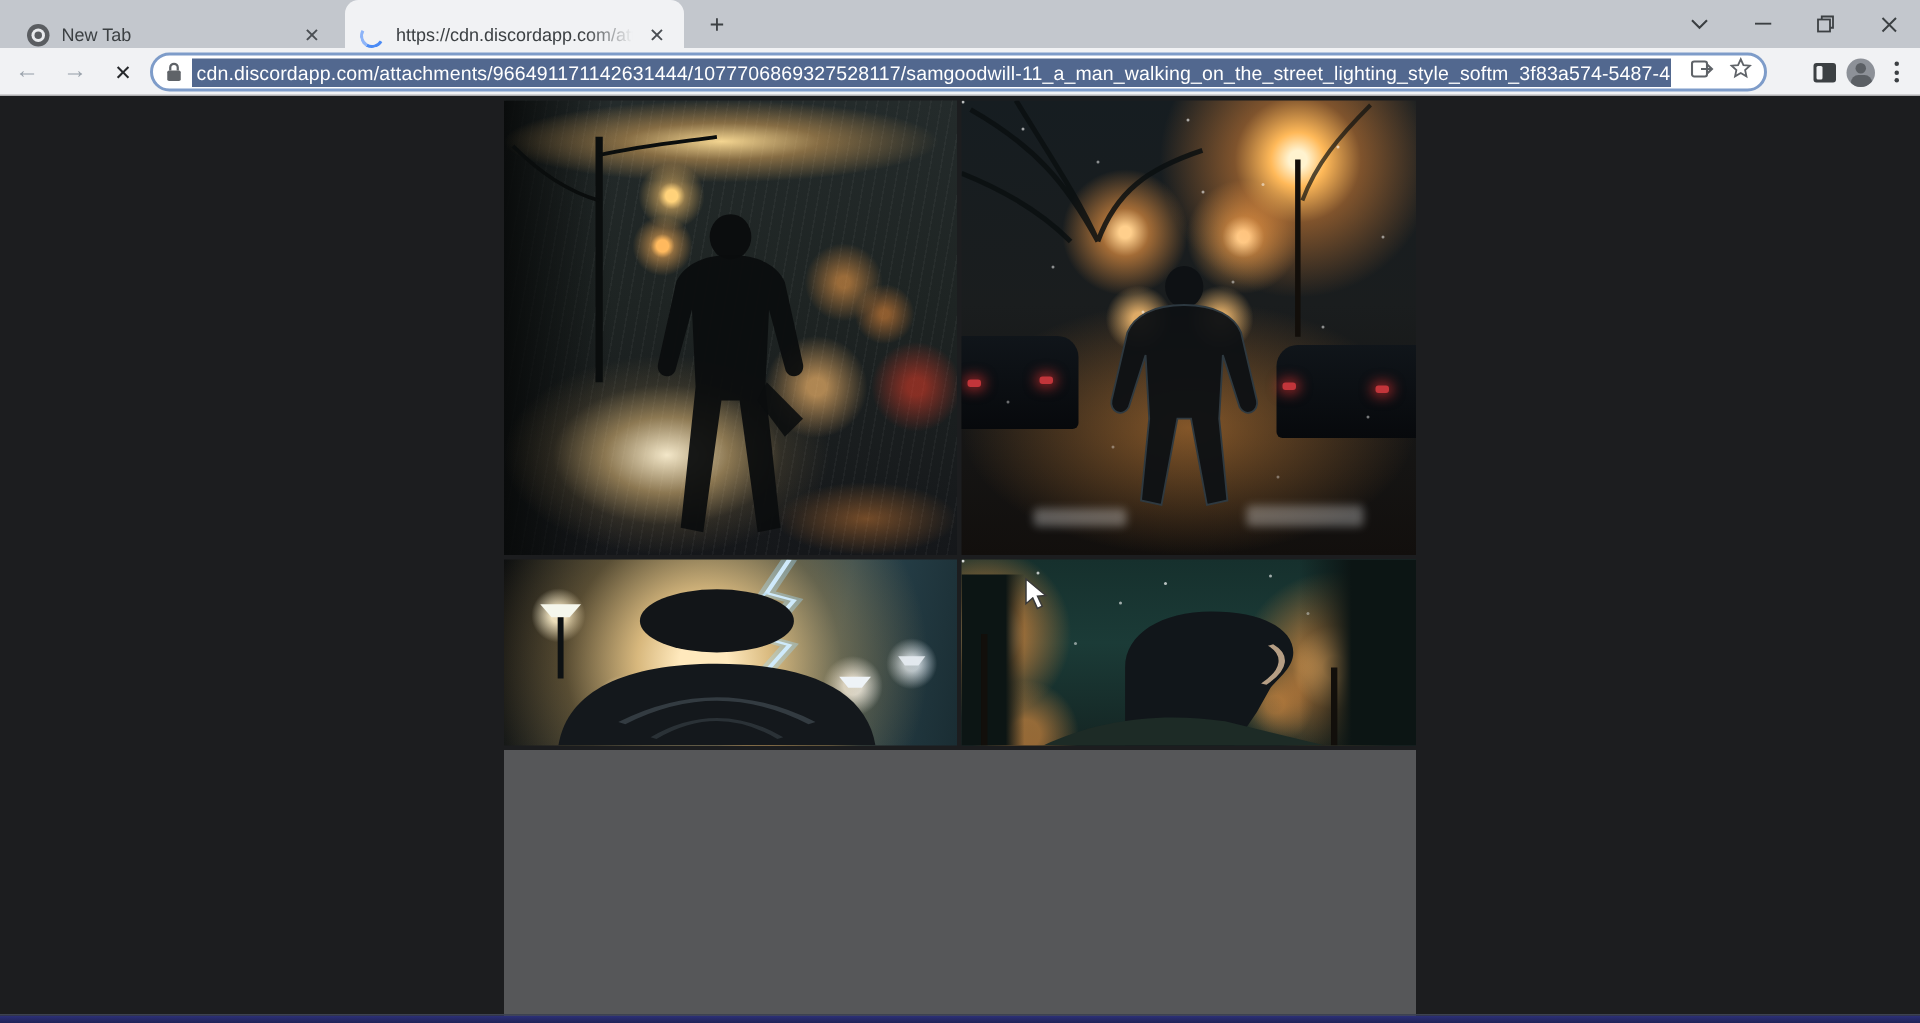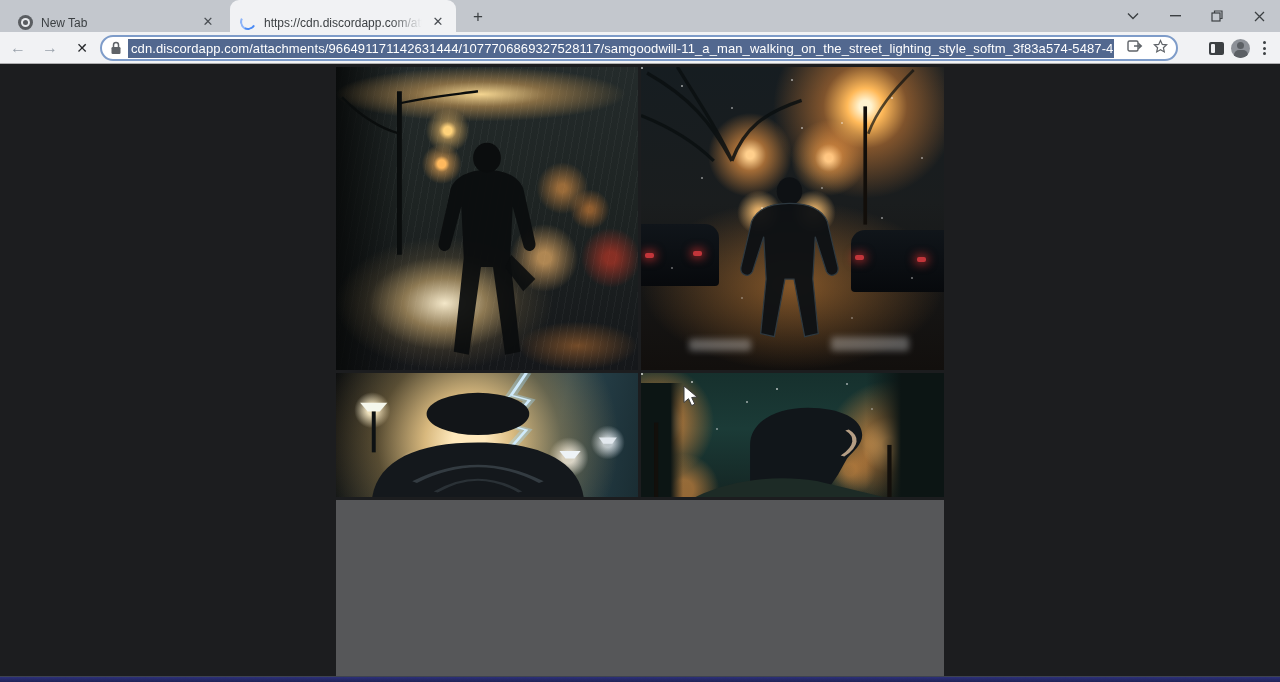--- a/index.html
+++ b/index.html
@@ -1,21 +1,21 @@
 <!DOCTYPE html>
 <html><head>
 <meta charset="utf-8">
 <style>
   html,body{margin:0;padding:0;width:1280px;height:682px;overflow:hidden;
     font-family:"Liberation Sans",sans-serif;background:#1c1d1f;}
   .window{position:absolute;inset:0;}
 
   
   .tabstrip{position:absolute;left:0;top:0;width:1280px;height:32px;background:#c3c7cd;}
-  .tab{position:absolute;top:0;height:46px;display:flex;align-items:flex-end;gap:8px;
+  .tab{position:absolute;top:0;height:46px;display:flex;align-items:flex-start;gap:8px;
     padding:16px 10px;box-sizing:border-box;font-size:12px;color:#3c4043;}
   .tab.inactive{left:8px;width:218px;}
   .tab.active{left:230px;width:226px;background:#f1f2f4;border-radius:9px 9px 0 0;}
   .tab-title{flex:1;white-space:nowrap;overflow:hidden;
     -webkit-mask-image:linear-gradient(90deg,#000 80%,transparent);
     mask-image:linear-gradient(90deg,#000 80%,transparent);}
   .tab-close{width:16px;height:16px;line-height:15px;text-align:center;border-radius:50%;
     font-size:13px;color:#4a4e53;flex:0 0 auto;}
   .chrome-favicon{width:15px;height:15px;border-radius:50%;background:#5a5d61;flex:0 0 auto;
     display:flex;align-items:center;justify-content:center;}

